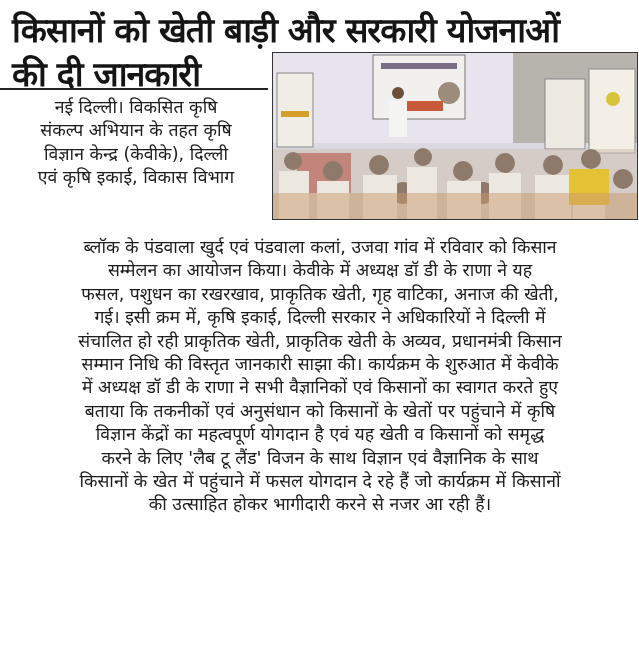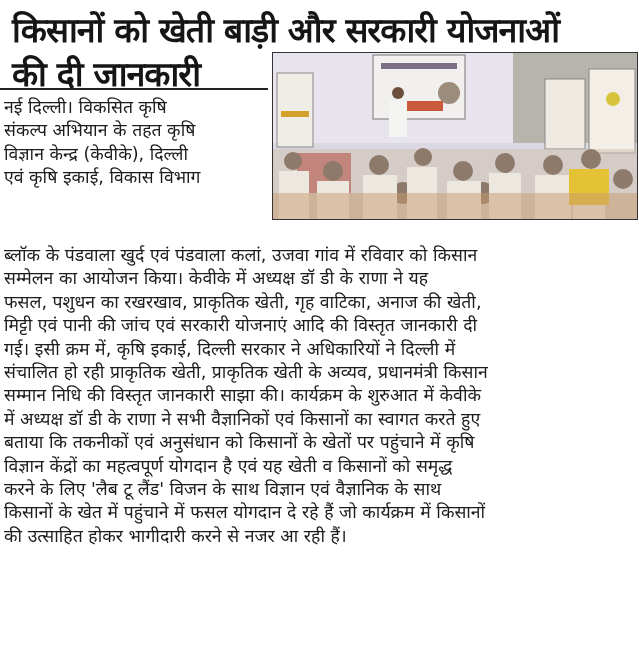--- a/index.html
+++ b/index.html
@@ -10,22 +10,22 @@
               font-size: 34px; line-height: 44px; letter-spacing: -1px; color: #151515; margin: 8px; }
   .headline .l1 { display: block; white-space: nowrap; }
   .headline .l2 { display: block; white-space: nowrap; }
   .rule { position: absolute; left: 0; top: 88px; width: 268px; height: 2px; background: #222; }
   .photo { position: absolute; left: 272px; top: 52px; width: 364px; height: 166px;
            border: 1px solid #333; overflow: hidden; background: #d9d6df; }
   .photo svg { display: block; }
   .body-text { position: absolute; left: 4px; width: 632px; font-size: 17.6px; line-height: 23.4px;
                color: #1c1c1c; margin: 0; }
   .col-narrow { top: 96px; width: 264px; }
-  .col-full { top: 236px; margin-top: 8px; }
-  .line { display: block; white-space: nowrap; }
+  .col-full { top: 236px; }
+  .line { display: block; white-space: nowrap; text-align: center; }
 </style>
 </head>
 <body>
 
 <h1 class="headline">
   <span class="l1">किसानों को खेती बाड़ी और सरकारी योजनाओं</span>
   <span class="l2">की दी जानकारी</span>
 </h1>
 <div class="rule"></div>
 
@@ -81,21 +81,20 @@
   <span class="line">नई दिल्ली। विकसित कृषि</span>
   <span class="line">संकल्प अभियान के तहत कृषि</span>
   <span class="line">विज्ञान केन्द्र (केवीके), दिल्ली</span>
   <span class="line">एवं कृषि इकाई, विकास विभाग</span>
 </div>
 
 <div class="body-text col-full">
   <span class="line">ब्लॉक के पंडवाला खुर्द एवं पंडवाला कलां, उजवा गांव में रविवार को किसान</span>
   <span class="line">सम्मेलन का आयोजन किया। केवीके में अध्यक्ष डॉ डी के राणा ने यह</span>
   <span class="line">फसल, पशुधन का रखरखाव, प्राकृतिक खेती, गृह वाटिका, अनाज की खेती,</span>
-  <span class="line">मिट्टी एवं पानी की जांच एवं सरकारी योजनाएं आदि की विस्तृत जानकारी दी</span>
   <span class="line">गई। इसी क्रम में, कृषि इकाई, दिल्ली सरकार ने अधिकारियों ने दिल्ली में</span>
   <span class="line">संचालित हो रही प्राकृतिक खेती, प्राकृतिक खेती के अव्यव, प्रधानमंत्री किसान</span>
   <span class="line">सम्मान निधि की विस्तृत जानकारी साझा की। कार्यक्रम के शुरुआत में केवीके</span>
   <span class="line">में अध्यक्ष डॉ डी के राणा ने सभी वैज्ञानिकों एवं किसानों का स्वागत करते हुए</span>
   <span class="line">बताया कि तकनीकों एवं अनुसंधान को किसानों के खेतों पर पहुंचाने में कृषि</span>
   <span class="line">विज्ञान केंद्रों का महत्वपूर्ण योगदान है एवं यह खेती व किसानों को समृद्ध</span>
   <span class="line">करने के लिए 'लैब टू लैंड' विजन के साथ विज्ञान एवं वैज्ञानिक के साथ</span>
   <span class="line">किसानों के खेत में पहुंचाने में फसल योगदान दे रहे हैं जो कार्यक्रम में किसानों</span>
   <span class="line">की उत्साहित होकर भागीदारी करने से नजर आ रही हैं।</span>
 </div>

